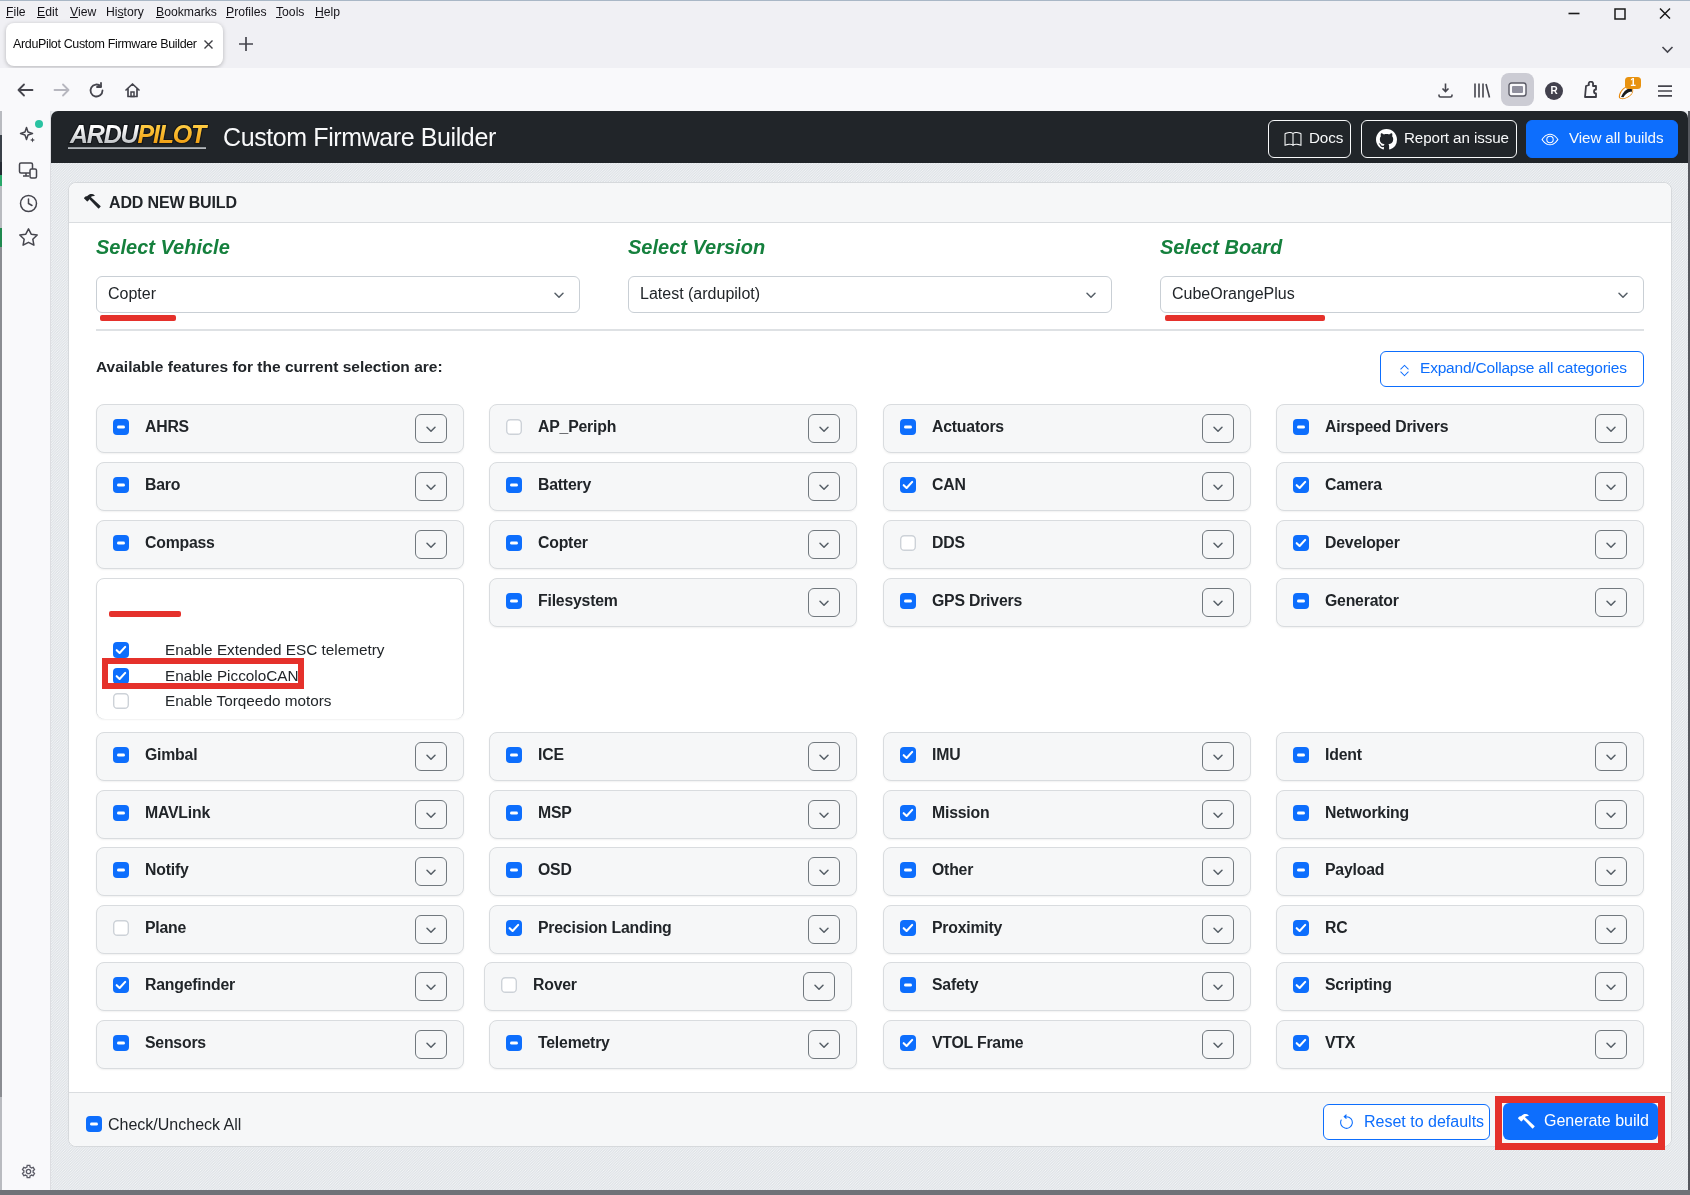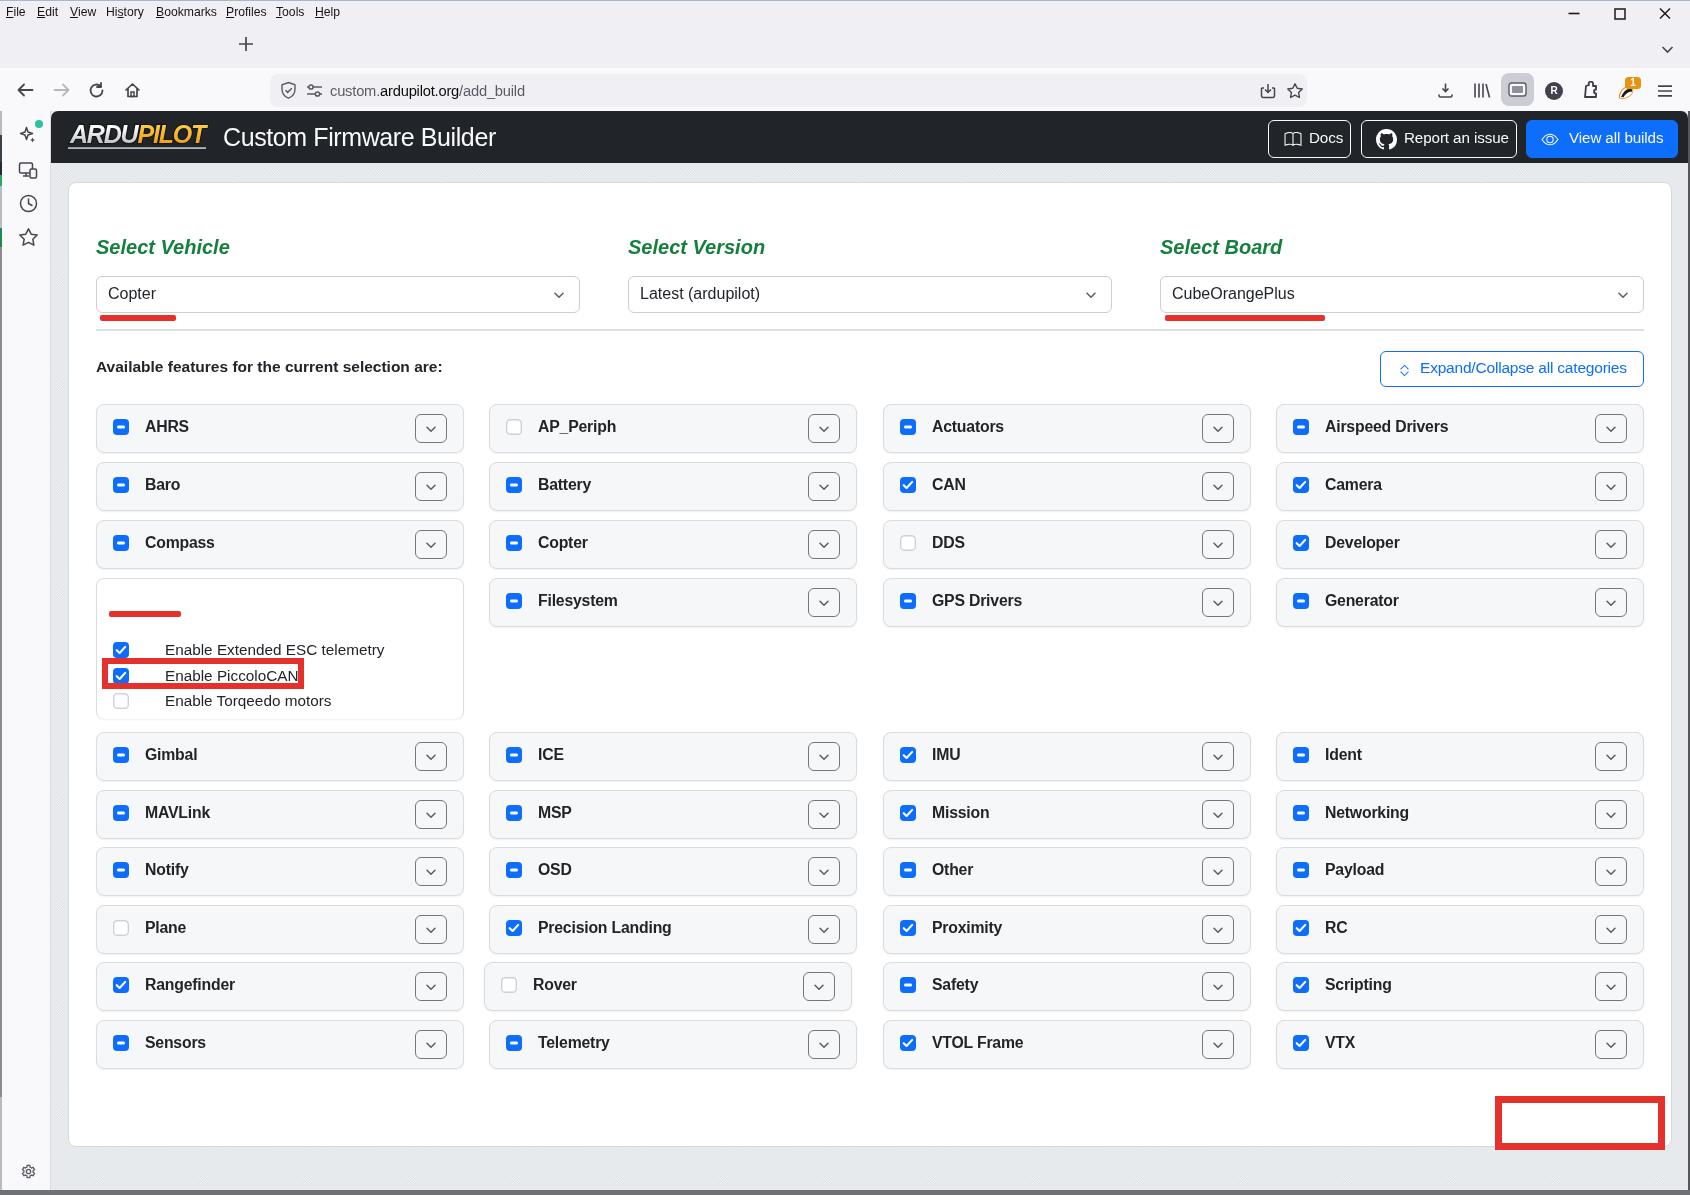--- a/index.html
+++ b/index.html
@@ -97,20 +97,26 @@
     </svg>
   <svg class="abs" style="left:1612px;top:4px" width="16" height="16" viewBox="0 0 16 16">
       <rect x="3" y="4" width="10" height="10" fill="none" stroke="#1a1a1a" stroke-width="1.5"></rect>
     </svg>
   <svg class="abs" style="left:1657px;top:4px" width="16" height="16" viewBox="0 0 16 16">
       <path d="M3 3.5 L13 13.5 M13 3.5 L3 13.5" stroke="#1a1a1a" stroke-width="1.5"></path>
     </svg>
 </div>
 
 <div id="tabbar">
+  <div id="tab">
+    <span class="t">ArduPilot Custom Firmware Builder</span>
+    <svg class="abs" style="left:196px;top:15px" width="13" height="13" viewBox="0 0 13 13">
+        <path d="M2.5 2.5 L10.5 10.5 M10.5 2.5 L2.5 10.5" stroke="#3e3e44" stroke-width="1.4"></path>
+      </svg>
+  </div>
   <svg class="abs" style="left:237px;top:13px" width="18" height="18" viewBox="0 0 18 18">
       <path d="M9 2 V16 M2 9 H16" stroke="#45454d" stroke-width="1.7"></path>
     </svg>
   <svg class="abs" style="left:1660px;top:20px" width="15" height="15" viewBox="0 0 15 15">
       <path d="M2.5 5 L7.5 10 L12.5 5" stroke="#45454d" stroke-width="1.6" fill="none"></path>
     </svg>
 </div>
 
 <div id="navbar">
   <svg class="abs" style="left:17px;top:15px" width="17" height="14" viewBox="0 0 17 14">
@@ -120,40 +126,20 @@
       <path d="M1.5 7 H15.5 M10 1.5 L15.5 7 L10 12.5" stroke="#b7b7bf" stroke-width="1.8" fill="none" stroke-linecap="round" stroke-linejoin="round"></path>
     </svg>
   <svg class="abs" style="left:88px;top:14px" width="17" height="17" viewBox="0 0 17 17">
       <path d="M14.5 8.5 A6 6 0 1 1 12.8 4.3" stroke="#45454d" stroke-width="1.8" fill="none" stroke-linecap="round"></path>
       <path d="M13 1 V5 H9" fill="none" stroke="#45454d" stroke-width="1.8" stroke-linecap="round" stroke-linejoin="round"></path>
     </svg>
   <svg class="abs" style="left:124px;top:14px" width="17" height="17" viewBox="0 0 17 17">
       <path d="M2 8 L8.5 2 L15 8 M4 6.5 V14.5 H13 V6.5" stroke="#45454d" stroke-width="1.7" fill="none" stroke-linecap="round" stroke-linejoin="round"></path>
       <rect x="7" y="10" width="3" height="4.5" fill="none" stroke="#45454d" stroke-width="1.5"></rect>
     </svg>
-  <div id="urlbar">
-    <svg class="abs" style="left:9px;top:7px" width="19" height="19" viewBox="0 0 19 19">
-        <path d="M9.5 1.5 L16 3.8 V8 C16 12.5 13.2 15.8 9.5 17.2 C5.8 15.8 3 12.5 3 8 V3.8 Z" fill="none" stroke="#5b5b66" stroke-width="1.4"></path>
-        <path d="M6.5 9.2 L8.7 11.4 L12.8 7.3" fill="none" stroke="#5b5b66" stroke-width="1.5"></path>
-      </svg>
-    <svg class="abs" style="left:36px;top:9px" width="17" height="15" viewBox="0 0 17 15">
-        <path d="M1 4 H16" stroke="#5b5b66" stroke-width="1.5"></path>
-        <circle cx="5" cy="4" r="2.1" fill="#f0f0f4" stroke="#5b5b66" stroke-width="1.5"></circle>
-        <path d="M1 11 H16" stroke="#5b5b66" stroke-width="1.5"></path>
-        <circle cx="11.5" cy="11" r="2.1" fill="#f0f0f4" stroke="#5b5b66" stroke-width="1.5"></circle>
-      </svg>
-    <span class="urltxt">custom.<b>ardupilot.org</b>/add_build</span>
-    <svg class="abs" style="left:989px;top:8px" width="18" height="18" viewBox="0 0 18 18">
-        <path d="M9 2 V10 M6 7.5 L9 10.5 L12 7.5" stroke="#45454d" stroke-width="1.5" fill="none"></path>
-        <path d="M2.5 6 H5 M13 6 H15.5 M2.5 6 V14 A1.5 1.5 0 0 0 4 15.5 H14 A1.5 1.5 0 0 0 15.5 14 V6" stroke="#45454d" stroke-width="1.5" fill="none"></path>
-      </svg>
-    <svg class="abs" style="left:1016px;top:8px" width="18" height="18" viewBox="0 0 18 18">
-        <path d="M9 1.8 L11.2 6.3 L16.2 7 L12.6 10.5 L13.4 15.5 L9 13.1 L4.6 15.5 L5.4 10.5 L1.8 7 L6.8 6.3 Z" fill="none" stroke="#45454d" stroke-width="1.4" stroke-linejoin="round"></path>
-      </svg>
-  </div>
   <svg class="abs" style="left:1437px;top:14px" width="17" height="17" viewBox="0 0 17 17">
       <path d="M8.5 1.5 V9 M5.5 6.5 L8.5 9.5 L11.5 6.5" stroke="#45454d" stroke-width="1.6" fill="none"></path>
       <path d="M2 12.5 V13.5 A1.5 1.5 0 0 0 3.5 15 H13.5 A1.5 1.5 0 0 0 15 13.5 V12.5" stroke="#45454d" stroke-width="1.6" fill="none"></path>
     </svg>
   <svg class="abs" style="left:1473px;top:14px" width="18" height="17" viewBox="0 0 18 17">
       <path d="M2 1.5 V15.5 M6 1.5 V15.5 M10 1.5 V15.5" stroke="#45454d" stroke-width="1.6"></path>
       <path d="M13 2 L16.5 15.5" stroke="#45454d" stroke-width="1.6"></path>
     </svg>
   <div id="sidebtn"></div>
   <svg class="abs" style="left:1508px;top:14px" width="19" height="15" viewBox="0 0 19 15">
@@ -249,20 +235,46 @@
       <svg class="abs" style="left:13px;top:10px" width="20" height="17" viewBox="0 0 16 16" fill="#fff">
           <path d="M16 8s-3-5.5-8-5.5S0 8 0 8s3 5.5 8 5.5S16 8 16 8zM1.173 8a13.133 13.133 0 0 1 1.66-2.043C4.12 4.668 5.88 3.5 8 3.5c2.12 0 3.879 1.168 5.168 2.457A13.133 13.133 0 0 1 14.828 8c-.058.087-.122.183-.195.288-.335.48-.83 1.12-1.465 1.755C11.879 11.332 10.119 12.5 8 12.5c-2.12 0-3.879-1.168-5.168-2.457A13.134 13.134 0 0 1 1.172 8z"></path>
           <path d="M8 5.5a2.5 2.5 0 1 0 0 5 2.5 2.5 0 0 0 0-5zM4.5 8a3.5 3.5 0 1 1 7 0 3.5 3.5 0 0 1-7 0z"></path>
         </svg>
       <span style="left:42px;top:8px">View all builds</span>
     </span>
   </div>
 </div>
 
 <div id="card">
+  <div id="chead">
+    <svg class="abs" style="left:15px;top:10px" width="17" height="17" viewBox="0 0 16 16" fill="#212529">
+        <path d="M9.972 2.508a.5.5 0 0 0-.16-.556l-.178-.129a5.009 5.009 0 0 0-2.076-.783C6.215.862 4.504 1.229 2.84 3.133H1.786a.5.5 0 0 0-.354.147L.146 4.567a.5.5 0 0 0 0 .706l2.571 2.579a.5.5 0 0 0 .708 0l1.286-1.29a.5.5 0 0 0 .146-.353V5.57l8.387 8.873A.5.5 0 0 0 14 14.5l1.5-1.5a.5.5 0 0 0 .017-.689l-9.129-8.63c.747-.456 1.772-.839 3.112-.839a.5.5 0 0 0 .472-.334z"></path>
+      </svg>
+    <span class="t">ADD NEW BUILD</span>
+  </div>
+  <div id="cfoot">
+    <span id="cball"><svg class="cb" width="16" height="16" viewBox="0 0 16 16">
+          <rect width="16" height="16" rx="4" fill="#0d6efd"></rect>
+          <rect x="4.1" y="6.6" width="7.8" height="3.0" rx="1.4" fill="#fff"></rect>
+        </svg></span>
+    <span id="cballt">Check/Uncheck All</span>
+    <span class="bbtn" id="breset">
+      <svg class="abs" style="left:14px;top:9px" width="17" height="17" viewBox="0 0 16 16" fill="#0d6efd">
+          <path fill-rule="evenodd" d="M8 3a5 5 0 1 1-4.546 2.914.5.5 0 0 0-.908-.417A6 6 0 1 0 8 2v1z"></path>
+          <path d="M8 4.466V.534a.25.25 0 0 0-.41-.192L5.23 2.308a.25.25 0 0 0 0 .384l2.36 1.966A.25.25 0 0 0 8 4.466z"></path>
+        </svg>
+      <span style="left:40px;top:8px">Reset to defaults</span>
+    </span>
+    <span class="bbtn" id="bgen">
+      <svg class="abs" style="left:15px;top:10px" width="17" height="17" viewBox="0 0 16 16" fill="#fff">
+          <path d="M9.972 2.508a.5.5 0 0 0-.16-.556l-.178-.129a5.009 5.009 0 0 0-2.076-.783C6.215.862 4.504 1.229 2.84 3.133H1.786a.5.5 0 0 0-.354.147L.146 4.567a.5.5 0 0 0 0 .706l2.571 2.579a.5.5 0 0 0 .708 0l1.286-1.29a.5.5 0 0 0 .146-.353V5.57l8.387 8.873A.5.5 0 0 0 14 14.5l1.5-1.5a.5.5 0 0 0 .017-.689l-9.129-8.63c.747-.456 1.772-.839 3.112-.839a.5.5 0 0 0 .472-.334z"></path>
+        </svg>
+      <span style="left:41px;top:9px">Generate build</span>
+    </span>
+  </div>
 </div>
 
 <span class="slbl" style="left:96px">Select Vehicle</span>
 <span class="slbl" style="left:628px">Select Version</span>
 <span class="slbl" style="left:1160px">Select Board</span>
 <div class="sel" style="left:96px">
     <span>Copter</span>
     <svg width="16" height="16" viewBox="0 0 16 16">
       <path d="M4 6.2 L8 10.2 L12 6.2" stroke="#555e66" stroke-width="1.5" fill="none" stroke-linecap="round" stroke-linejoin="round"></path>
     </svg>

